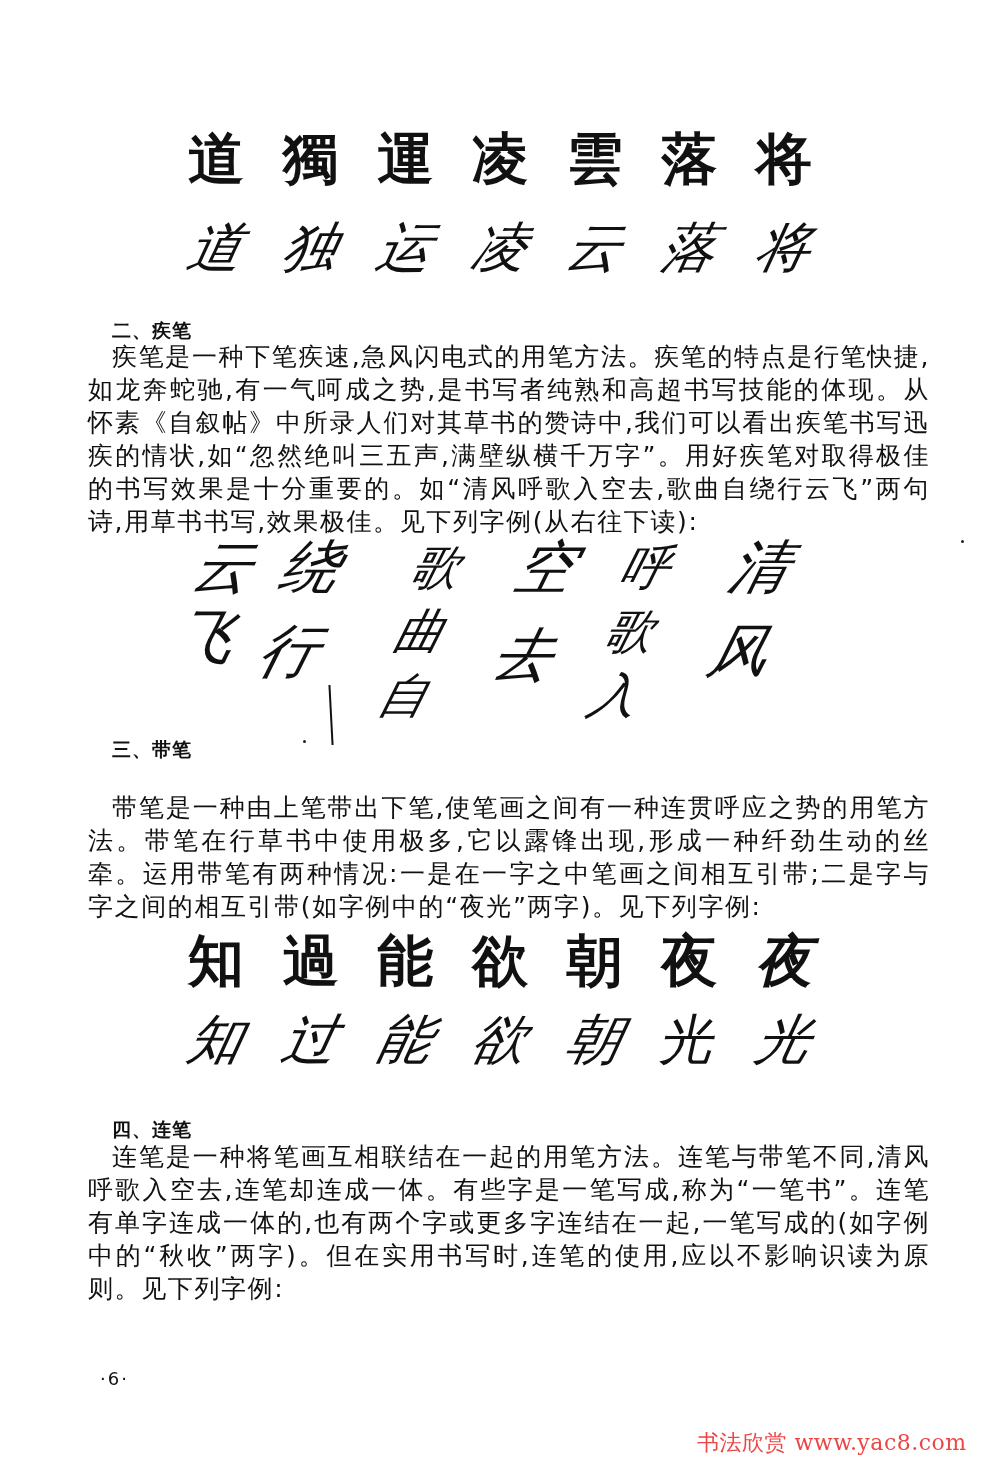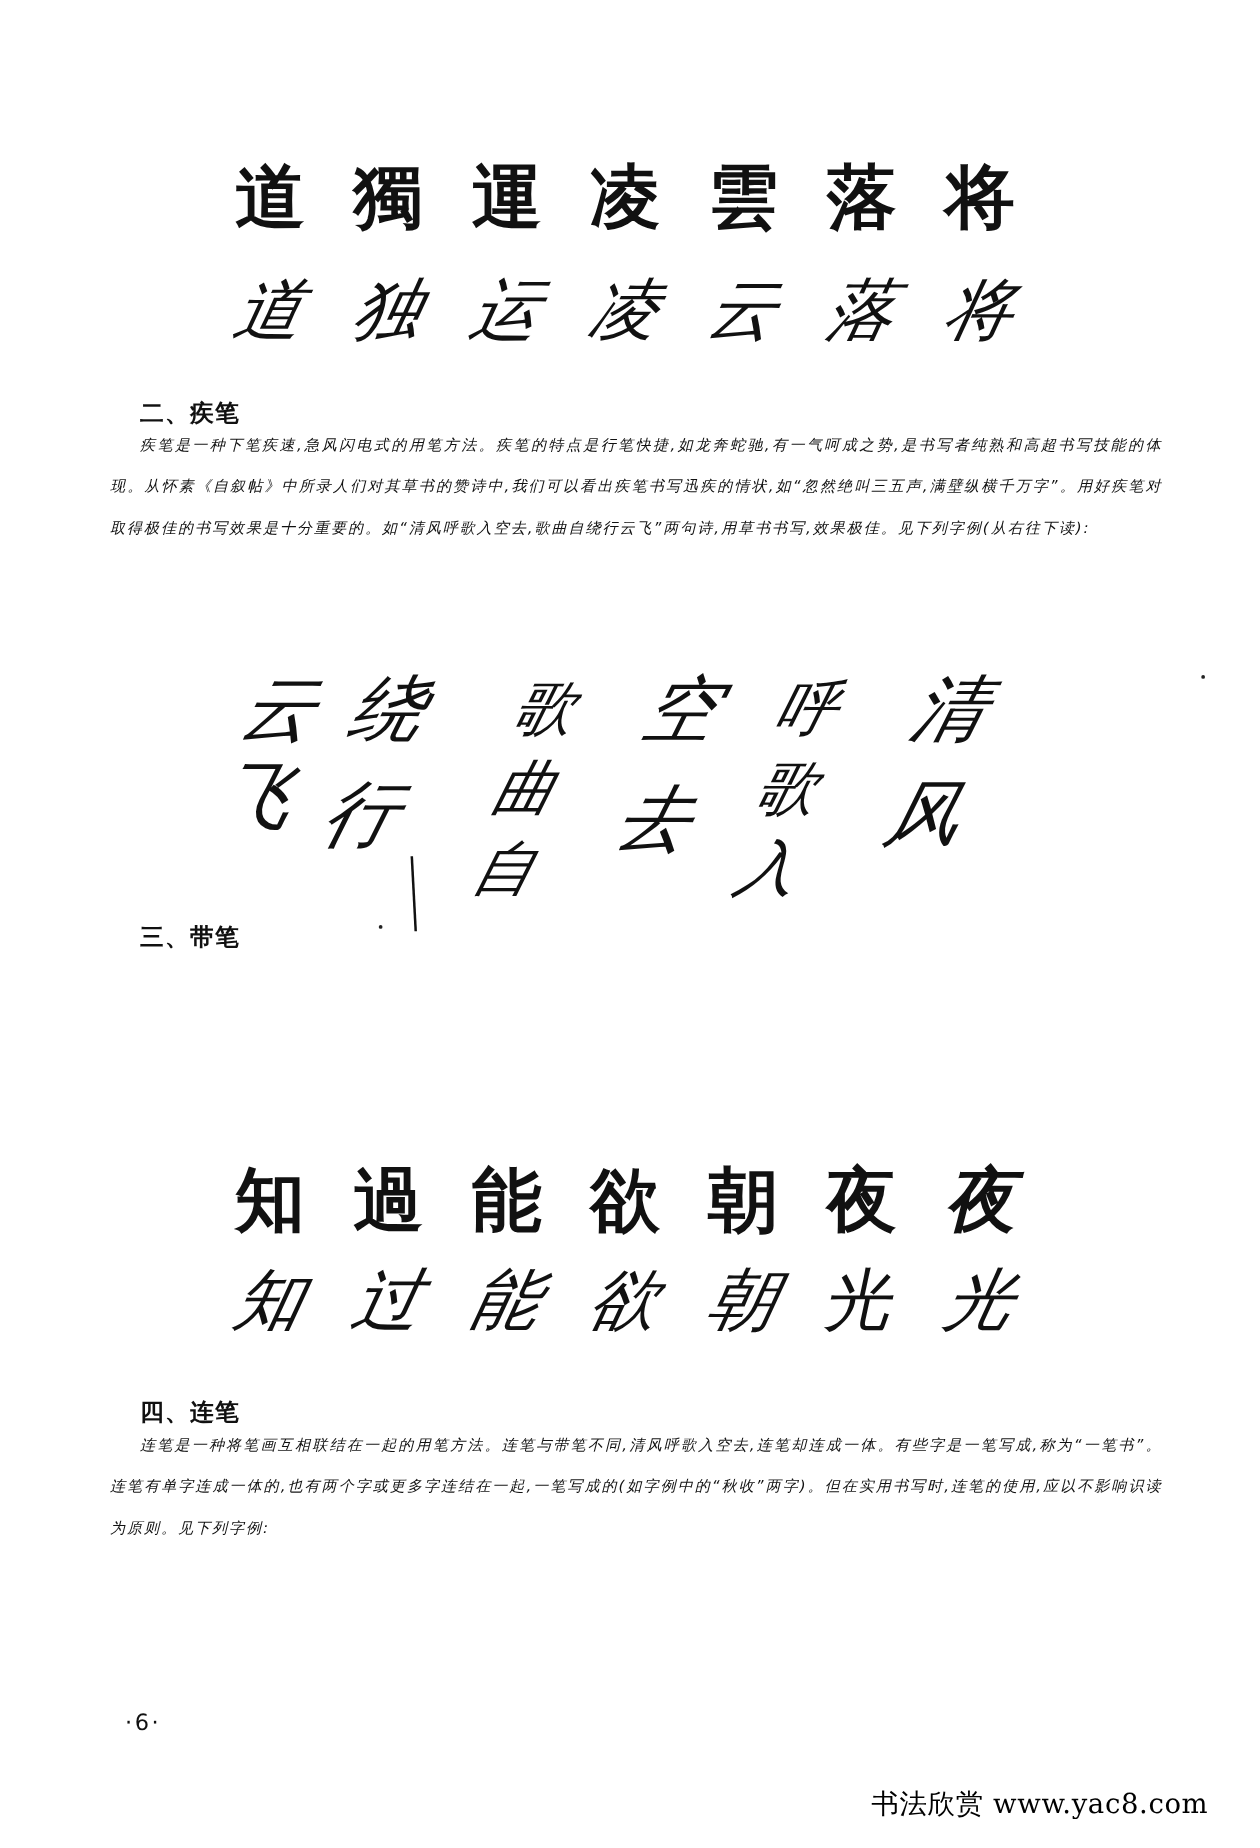--- a/index.html
+++ b/index.html
@@ -10,32 +10,32 @@
   
   .callig-row { position: absolute; left: 180px; width: 640px; display: flex; justify-content: space-between; }
   .callig-row span { display: inline-block; width: 72px; text-align: center; }
   .kaishu { font-family: "DejaVu Serif", "Liberation Serif", serif; font-size: 56px; font-weight: bold; line-height: 60px; letter-spacing: 0; }
   .caoshu { font-family: "DejaVu Serif", "Liberation Serif", serif; font-size: 54px; font-style: italic; line-height: 60px; transform: skewX(-12deg); }
 
   
   .sec-head { position: absolute; left: 112px; font-size: 19px; font-weight: bold; letter-spacing: 1px; }
 
   
-  .para { position: absolute; left: 88px; width: 842px; font-size: 12px; line-height: 33px; letter-spacing: 1.6px;
-          text-align: justify; text-indent: 24px; margin: 0; font-style: italic; }
+  .para { position: absolute; left: 88px; width: 842px; font-size: 25px; line-height: 33px; letter-spacing: 1.6px;
+          text-align: justify; text-indent: 24px; margin: 0; }
 
   
   .scroll { position: absolute; left: 180px; top: 535px; width: 620px; height: 210px; }
   .scroll-col { position: absolute; top: 0; width: 90px; display: flex; flex-direction: column; align-items: center;
                 font-family: "DejaVu Serif", "Liberation Serif", serif; font-style: italic; font-size: 58px; line-height: 64px;
                 transform: skewX(-14deg); }
   .tail { position: absolute; width: 2px; background: #111; transform: rotate(-3deg); }
 
   .page-number { position: absolute; left: 100px; top: 1368px; font-size: 18px; letter-spacing: 2px; }
-  .watermark { position: absolute; left: 697px; top: 1428px; color: #000000; font-family: "DejaVu Serif", "Liberation Serif", serif;
+  .watermark { position: absolute; left: 697px; top: 1428px; color: #ef4444; font-family: "DejaVu Serif", "Liberation Serif", serif;
                font-size: 22px; letter-spacing: 0.5px; white-space: nowrap; }
   .speck { position: absolute; width: 3px; height: 3px; background: #222; border-radius: 50%; }
 </style>
 </head>
 <body>
 
 <div class="page">
 
   <div class="callig-row kaishu" style="top:128px;">
     <span>道</span>
@@ -86,20 +86,21 @@
     <div class="tail" style="left:150px; top:150px; height:60px;"></div>
     <div class="scroll-col" style="left:-10px;">
       <span>云</span>
       <span style="margin-top:6px">飞</span>
     </div>
   </div>
   <div class="speck" style="left:961px; top:540px;"></div>
   <div class="speck" style="left:303px; top:740px;"></div>
 
   <div class="sec-head" style="top:737px;">三、带笔</div>
+  <p class="para" style="top:791px;">带笔是一种由上笔带出下笔,使笔画之间有一种连贯呼应之势的用笔方法。带笔在行草书中使用极多,它以露锋出现,形成一种纤劲生动的丝牵。运用带笔有两种情况:一是在一字之中笔画之间相互引带;二是字与字之间的相互引带(如字例中的“夜光”两字)。见下列字例:</p>
 
   <div class="callig-row kaishu" style="top:930px;">
     <span>知</span>
     <span>過</span>
     <span>能</span>
     <span>欲</span>
     <span>朝</span>
     <span>夜</span>
     <span style="font-style:italic">夜</span>
   </div>

